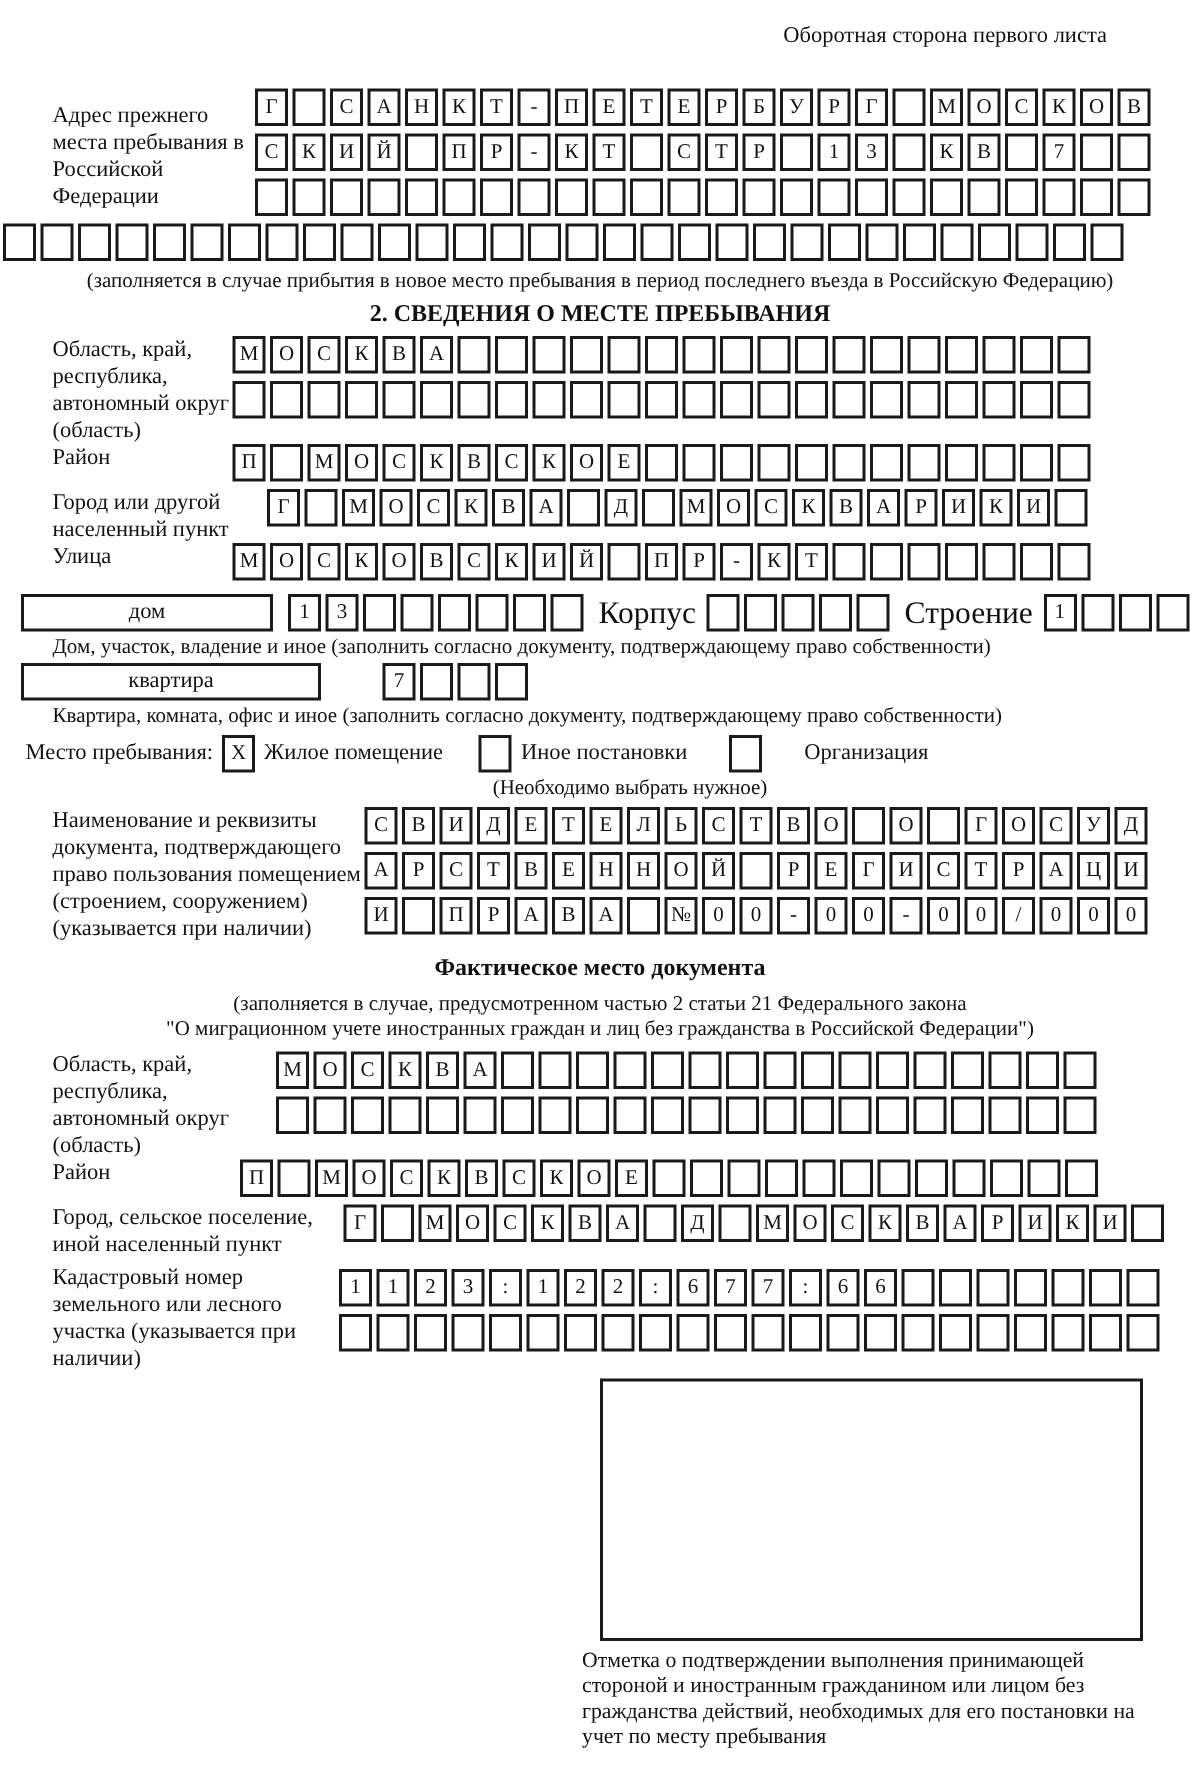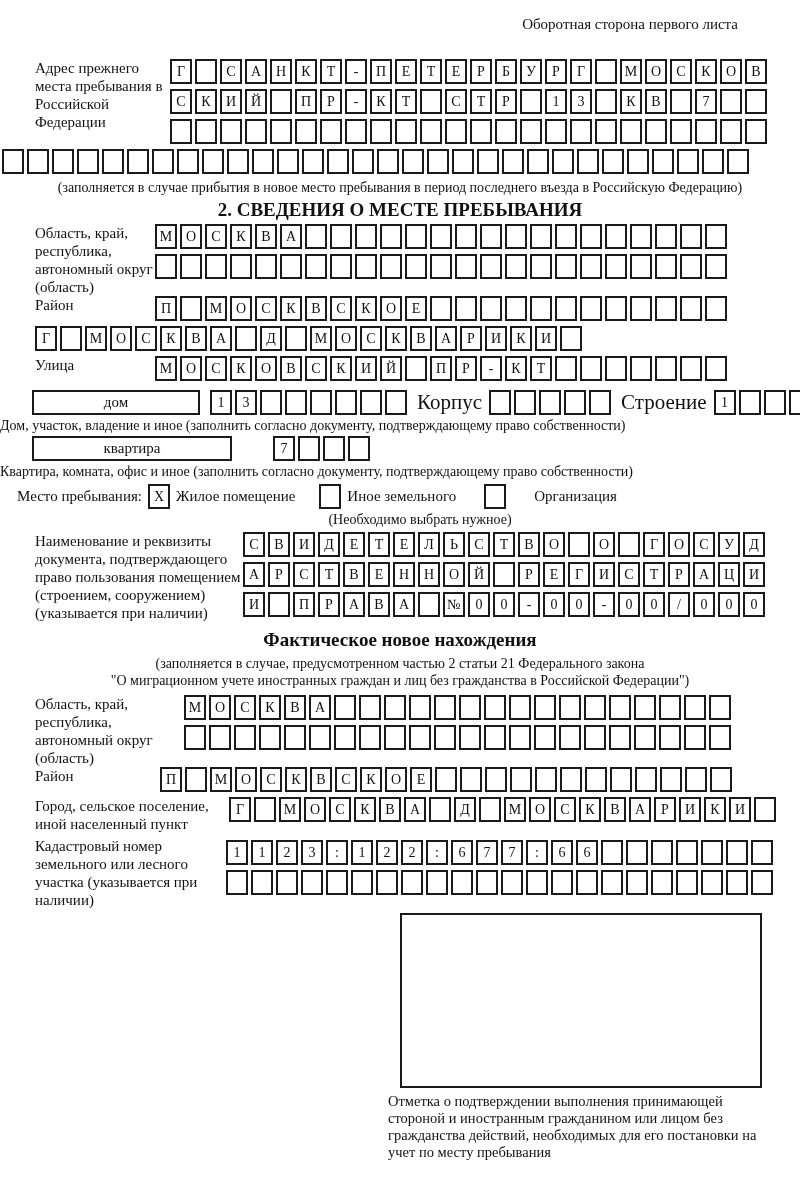--- a/index.html
+++ b/index.html
@@ -21,25 +21,25 @@
   .rows{flex-shrink:0;}
   .grid-row{white-space:nowrap;height:25px;margin-bottom:5px;}
   .cell{
     display:inline-block;box-sizing:content-box;width:18px;height:21px;
     border:2px solid #1a1a1a;margin-right:3px;text-align:center;
     font-size:14px;line-height:21px;vertical-align:top;background:#fff;
   }
   .full-row{margin-left:2px;}
   .caption{font-size:14px;line-height:17px;}
   .center{text-align:center;}
-  .left-cap{}
-  .sec-title{margin-top:4px;margin-bottom:4px;text-align:center;font-weight:bold;font-size:19px;line-height:20px;}
-  .prev-block{margin-top:26px;}
+  .left-cap{margin-left:35px;}
+  .sec-title{margin-top:4px;margin-bottom:4px;text-align:center;font-weight:bold;font-size:16px;line-height:20px;}
+  .prev-block{margin-top:26px;align-items:center;}
   .mt2{margin-top:2px;} .mt3{margin-top:2px;gap:31px;} .mt4{margin-top:4px;} .mt6{margin-top:6px;} .mt8{margin-top:8px;}
-  .inline-row{display:flex;padding-left:32px;}
+  .inline-row{display:flex;padding-left:14px;}
   .wide-box{display:inline-block;box-sizing:content-box;border:2px solid #1a1a1a;height:21px;line-height:21px;text-align:center;font-size:15px;flex-shrink:0;}
   .dom-box{width:164px;margin-right:10px;}
   .kv-box{width:196px;margin-right:10px;}
   .inline-label{font-size:21px;margin:0 7px;white-space:nowrap;}
   .chk{display:inline-block;box-sizing:content-box;width:18px;height:21px;border:2px solid #1a1a1a;text-align:center;line-height:21px;font-size:14px;margin:0 6px;flex-shrink:0;}
   .mesto-row{display:flex;align-items:center;padding-left:17px;margin-top:4px;font-size:15px;}
   .mesto-cap{margin-left:170px;width:500px;text-align:center;margin-top:2px;}
   .fact-cap{margin-top:5px;}
   .stamp-box{margin-left:400px;margin-top:4px;width:358px;height:171px;border:2px solid #1a1a1a;background:#fff;}
   .footer-note{margin-left:388px;width:392px;text-align:left;font-size:14.5px;line-height:17px;margin-top:5px;}
@@ -71,20 +71,21 @@
       <div class="grid-row"><span class="cell"></span><span class="cell"></span><span class="cell"></span><span class="cell"></span><span class="cell"></span><span class="cell"></span><span class="cell"></span><span class="cell"></span><span class="cell"></span><span class="cell"></span><span class="cell"></span><span class="cell"></span><span class="cell"></span><span class="cell"></span><span class="cell"></span><span class="cell"></span><span class="cell"></span><span class="cell"></span><span class="cell"></span><span class="cell"></span><span class="cell"></span><span class="cell"></span><span class="cell"></span></div>
     </div>
   </div>
 
   <div class="frow">
     <div class="lbl lbl-raion">Район</div>
     <div class="grid-row"><span class="cell">П</span><span class="cell"></span><span class="cell">М</span><span class="cell">О</span><span class="cell">С</span><span class="cell">К</span><span class="cell">В</span><span class="cell">С</span><span class="cell">К</span><span class="cell">О</span><span class="cell">Е</span><span class="cell"></span><span class="cell"></span><span class="cell"></span><span class="cell"></span><span class="cell"></span><span class="cell"></span><span class="cell"></span><span class="cell"></span><span class="cell"></span><span class="cell"></span><span class="cell"></span><span class="cell"></span></div>
   </div>
 
   <div class="frow">
+    <div class="lbl lbl-gorod">Город или другой населенный пункт</div>
     <div class="grid-row"><span class="cell">Г</span><span class="cell"></span><span class="cell">М</span><span class="cell">О</span><span class="cell">С</span><span class="cell">К</span><span class="cell">В</span><span class="cell">А</span><span class="cell"></span><span class="cell">Д</span><span class="cell"></span><span class="cell">М</span><span class="cell">О</span><span class="cell">С</span><span class="cell">К</span><span class="cell">В</span><span class="cell">А</span><span class="cell">Р</span><span class="cell">И</span><span class="cell">К</span><span class="cell">И</span><span class="cell"></span></div>
   </div>
 
   <div class="frow">
     <div class="lbl lbl-ulitsa">Улица</div>
     <div class="grid-row"><span class="cell">М</span><span class="cell">О</span><span class="cell">С</span><span class="cell">К</span><span class="cell">О</span><span class="cell">В</span><span class="cell">С</span><span class="cell">К</span><span class="cell">И</span><span class="cell">Й</span><span class="cell"></span><span class="cell">П</span><span class="cell">Р</span><span class="cell">-</span><span class="cell">К</span><span class="cell">Т</span><span class="cell"></span><span class="cell"></span><span class="cell"></span><span class="cell"></span><span class="cell"></span><span class="cell"></span><span class="cell"></span></div>
   </div>
 
   <div class="inline-row mt4">
     <span class="wide-box dom-box">дом</span>
@@ -100,36 +101,36 @@
     <span class="wide-box kv-box">квартира</span>
     <span class="grid-row" style="margin-bottom:0"><span class="cell">7</span><span class="cell"></span><span class="cell"></span><span class="cell"></span></span>
   </div>
   <div class="caption left-cap mt2">Квартира, комната, офис и иное (заполнить согласно документу, подтверждающему право собственности)</div>
 
   <div class="mesto-row">
     <span>Место пребывания:</span>
     <span class="chk">X</span>
     <span>Жилое помещение</span>
     <span class="chk" style="margin-left:24px"></span>
-    <span>Иное земельного</span>
+    <span>Иное постановки</span>
     <span class="chk" style="margin-left:28px"></span>
     <span style="margin-left:22px">Организация</span>
   </div>
   <div class="caption mesto-cap">(Необходимо выбрать нужное)</div>
 
   <div class="frow mt4">
     <div class="lbl lbl-doc">Наименование и реквизиты документа, подтверждающего право пользования помещением (строением, сооружением) (указывается при наличии)</div>
     <div class="rows">
       <div class="grid-row"><span class="cell">С</span><span class="cell">В</span><span class="cell">И</span><span class="cell">Д</span><span class="cell">Е</span><span class="cell">Т</span><span class="cell">Е</span><span class="cell">Л</span><span class="cell">Ь</span><span class="cell">С</span><span class="cell">Т</span><span class="cell">В</span><span class="cell">О</span><span class="cell"></span><span class="cell">О</span><span class="cell"></span><span class="cell">Г</span><span class="cell">О</span><span class="cell">С</span><span class="cell">У</span><span class="cell">Д</span></div>
       <div class="grid-row"><span class="cell">А</span><span class="cell">Р</span><span class="cell">С</span><span class="cell">Т</span><span class="cell">В</span><span class="cell">Е</span><span class="cell">Н</span><span class="cell">Н</span><span class="cell">О</span><span class="cell">Й</span><span class="cell"></span><span class="cell">Р</span><span class="cell">Е</span><span class="cell">Г</span><span class="cell">И</span><span class="cell">С</span><span class="cell">Т</span><span class="cell">Р</span><span class="cell">А</span><span class="cell">Ц</span><span class="cell">И</span></div>
       <div class="grid-row"><span class="cell">И</span><span class="cell"></span><span class="cell">П</span><span class="cell">Р</span><span class="cell">А</span><span class="cell">В</span><span class="cell">А</span><span class="cell"></span><span class="cell">№</span><span class="cell">0</span><span class="cell">0</span><span class="cell">-</span><span class="cell">0</span><span class="cell">0</span><span class="cell">-</span><span class="cell">0</span><span class="cell">0</span><span class="cell">/</span><span class="cell">0</span><span class="cell">0</span><span class="cell">0</span></div>
     </div>
   </div>
 
-  <div class="sec-title mt8">Фактическое новое нахождения</div>
+  <div class="sec-title mt8">Фактическое место документа</div>
   <div class="caption center fact-cap">
       <div>(заполняется в случае, предусмотренном частью 2 статьи 21 Федерального закона</div>
       <div>"О миграционном учете иностранных граждан и лиц без гражданства в Российской Федерации")</div>
     </div>
 
   <div class="frow mt6">
     <div class="lbl lbl-oblast2">Область, край, республика, автономный округ (область)</div>
     <div class="rows">
       <div class="grid-row"><span class="cell">М</span><span class="cell">О</span><span class="cell">С</span><span class="cell">К</span><span class="cell">В</span><span class="cell">А</span><span class="cell"></span><span class="cell"></span><span class="cell"></span><span class="cell"></span><span class="cell"></span><span class="cell"></span><span class="cell"></span><span class="cell"></span><span class="cell"></span><span class="cell"></span><span class="cell"></span><span class="cell"></span><span class="cell"></span><span class="cell"></span><span class="cell"></span><span class="cell"></span></div>
       <div class="grid-row"><span class="cell"></span><span class="cell"></span><span class="cell"></span><span class="cell"></span><span class="cell"></span><span class="cell"></span><span class="cell"></span><span class="cell"></span><span class="cell"></span><span class="cell"></span><span class="cell"></span><span class="cell"></span><span class="cell"></span><span class="cell"></span><span class="cell"></span><span class="cell"></span><span class="cell"></span><span class="cell"></span><span class="cell"></span><span class="cell"></span><span class="cell"></span><span class="cell"></span></div>

